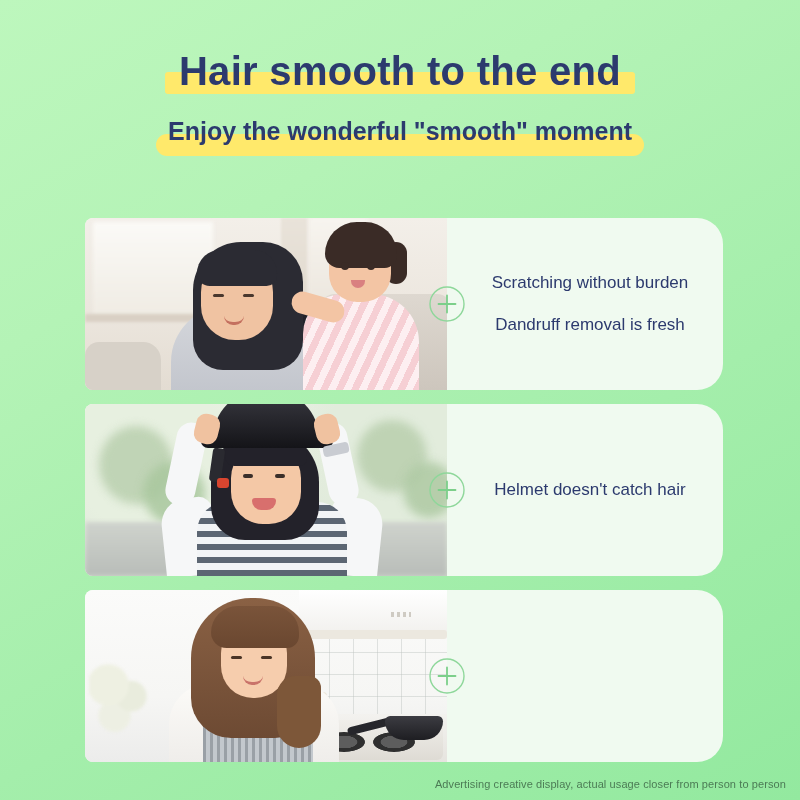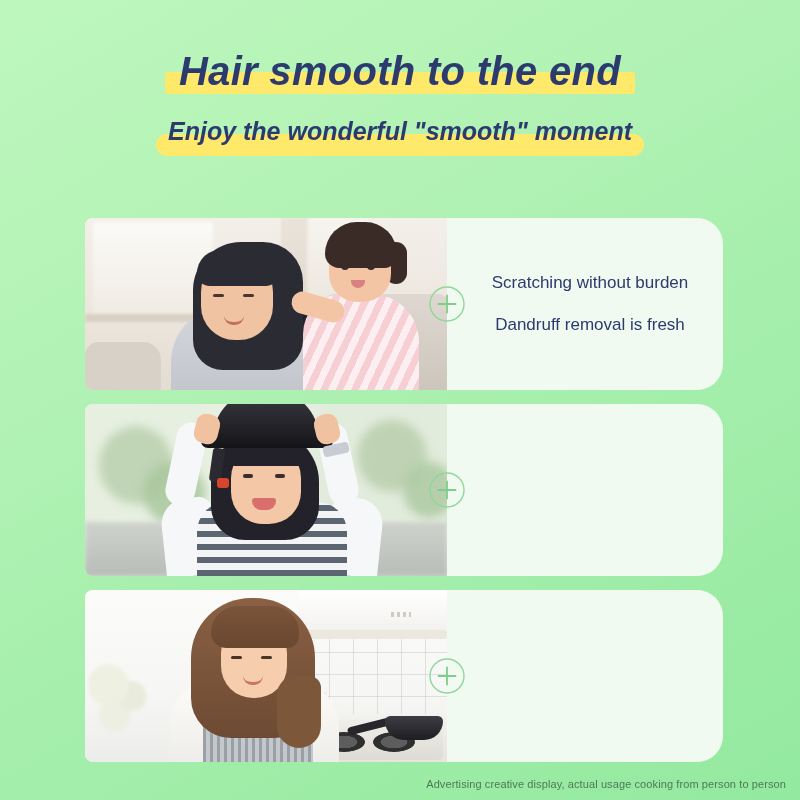--- a/index.html
+++ b/index.html
@@ -33,21 +33,20 @@
     border-radius: 4px;
     z-index: 0;
     background: #ffe96b;
   }
 
   .hl-text {
     position: relative;
     z-index: 1;
     white-space: nowrap;
     color: #2c3a6e;
-    font-style: italic;
   }
 
   #title-text {
     font-size: 40px;
     font-weight: bold;
     letter-spacing: .3px;
     line-height: 50px;
   }
   #title-band {
     left: -14px; right: -14px;
@@ -552,20 +551,21 @@
     </div>
 
     <div class="plus-badge">
       <svg width="38" height="38" viewBox="0 0 38 38" aria-hidden="true">
         <circle cx="19" cy="19" r="17" fill="none" stroke="#8ed79a" stroke-width="1.4"></circle>
         <path d="M19 10.5 V27.5 M10.5 19 H27.5" stroke="#7ccf8a" stroke-width="1.8" stroke-linecap="round"></path>
       </svg>
     </div>
 
     <div class="card-body">
+      <div class="line-small">Helmet doesn't catch hair</div>
     </div>
 
   </div>
 
   <div class="card emph">
 
     <div class="card-photo">
       <div class="photo">
         <div class="p3-bg"></div>
         <div class="p3-tile"></div>
@@ -600,13 +600,13 @@
         <circle cx="19" cy="19" r="17" fill="none" stroke="#8ed79a" stroke-width="1.4"></circle>
         <path d="M19 10.5 V27.5 M10.5 19 H27.5" stroke="#7ccf8a" stroke-width="1.8" stroke-linecap="round"></path>
       </svg>
     </div>
 
 
   </div>
 
 </div>
 
-<div id="footer">Advertising creative display, actual usage cooking from person to person</div>
+<div id="footer">Advertising creative display, actual usage closer from person to person</div>
 
 </body></html>

